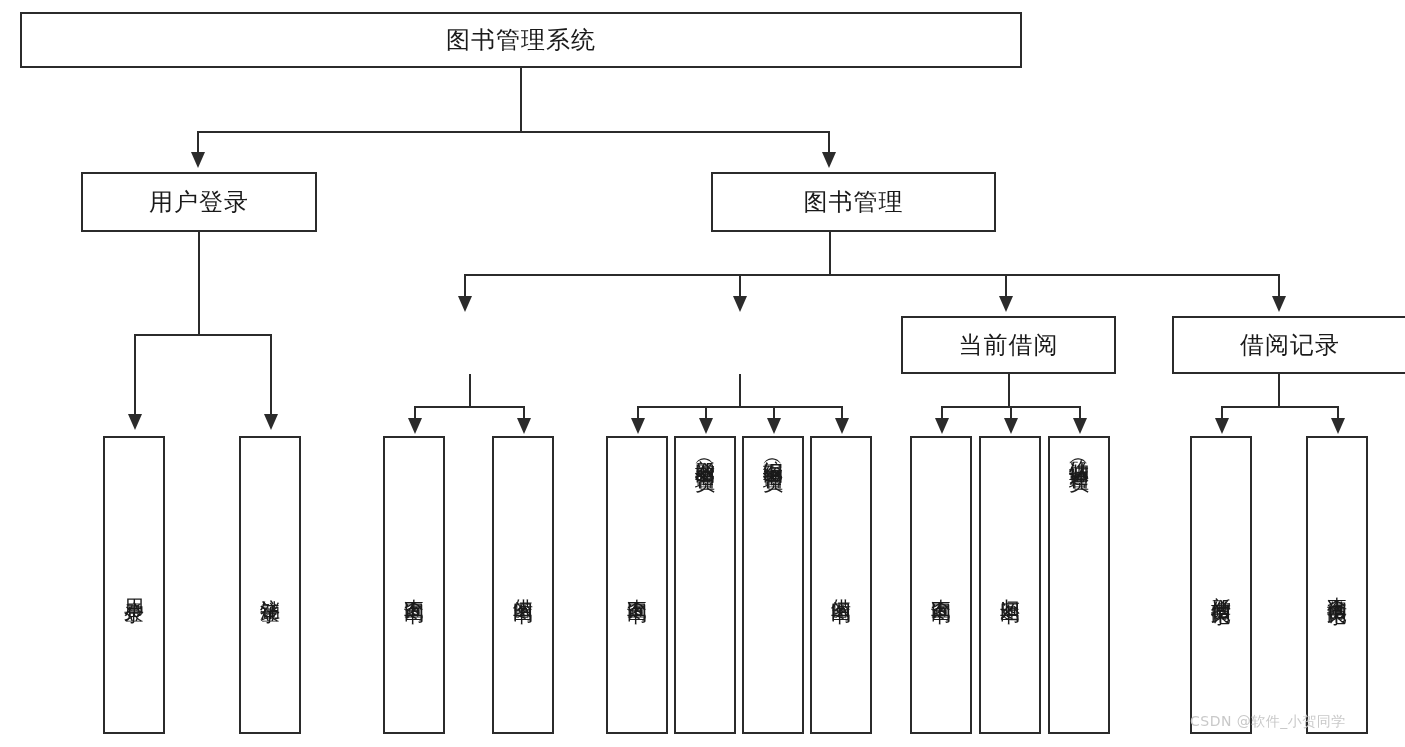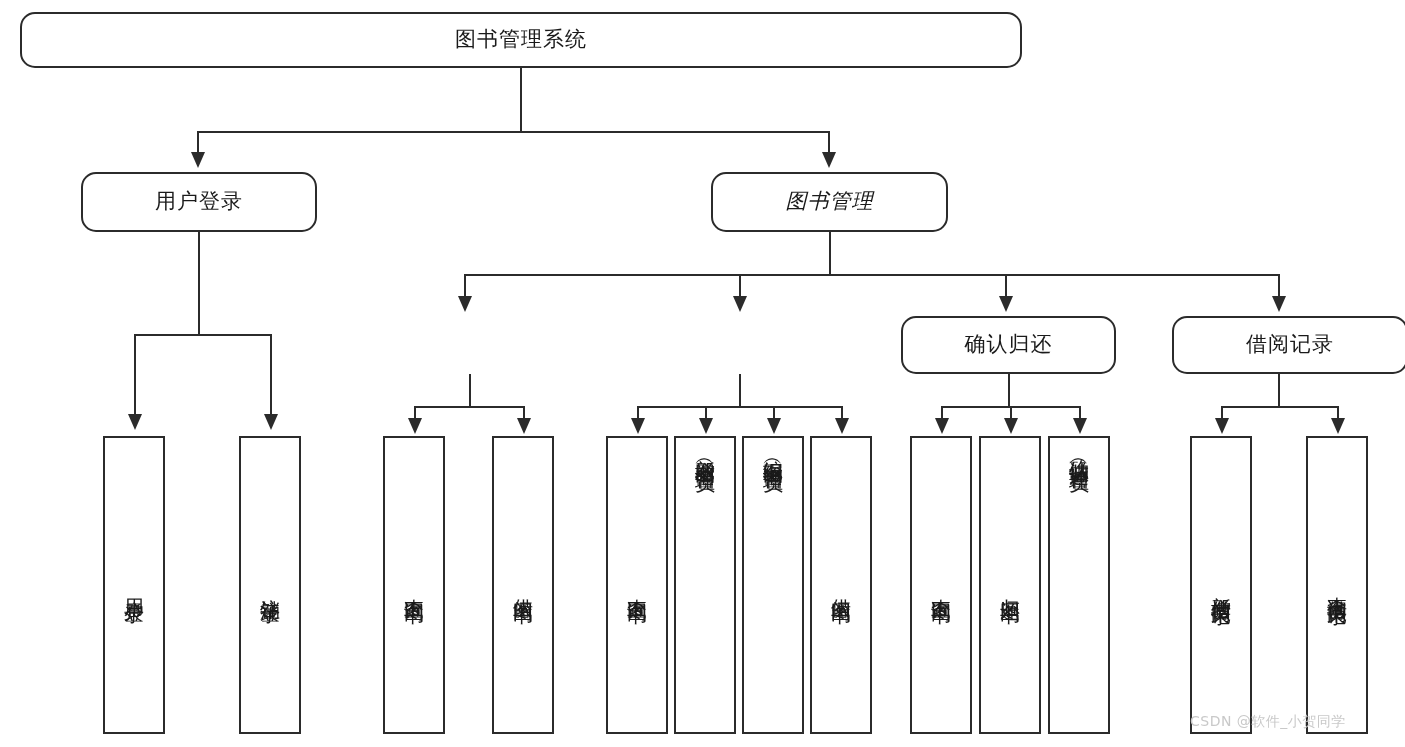--- a/index.html
+++ b/index.html
@@ -21,24 +21,23 @@
     position: absolute;
     box-sizing: border-box;
     background: #ffffff;
     border: 2px solid #2b2b2b;
     display: flex;
     align-items: center;
     justify-content: center;
     color: #1a1a1a;
   }
   .node.h-node {
-    font-size: 21px;
+    font-size: 24px;
     letter-spacing: 1px;
     line-height: 1.2;
-    border-radius: 15px;
   }
   .node.v-node {
     align-items: flex-start;
     justify-content: center;
     padding-top: 4px;
   }
   .vtext {
     writing-mode: vertical-rl;
     text-orientation: upright;
     font-size: 20px;
@@ -84,21 +83,21 @@
   <div class="line h" style="left:197px; top:131px; width:632px;"></div>
 
   <div class="line v" style="left:197px; top:131px; height:25px;"></div>
   <div class="arrow" style="left:191px; top:152px;"></div>
   <div class="line v" style="left:828px; top:131px; height:25px;"></div>
   <div class="arrow" style="left:822px; top:152px;"></div>
 
   <div class="node h-node" style="left:81px; top:172px; width:236px; height:60px;">
     <span>用户登录</span>
   </div>
-  <div class="node h-node" style="left:711px; top:172px; width:237px; height:60px;font-style:italic;">
+  <div class="node h-node" style="left:711px; top:172px; width:285px; height:60px;">
     <span>图书管理</span>
   </div>
 
   <div class="line v" style="left:198px; top:232px; height:102px;"></div>
   <div class="line h" style="left:134px; top:334px; width:137px;"></div>
   <div class="line v" style="left:134px; top:334px; height:82px;"></div>
   <div class="arrow" style="left:128px; top:414px;"></div>
   <div class="line v" style="left:270px; top:334px; height:82px;"></div>
   <div class="arrow" style="left:264px; top:414px;"></div>
 
@@ -107,21 +106,21 @@
   <div class="line v" style="left:464px; top:274px; height:25px;"></div>
   <div class="arrow" style="left:458px; top:296px;"></div>
   <div class="line v" style="left:739px; top:274px; height:25px;"></div>
   <div class="arrow" style="left:733px; top:296px;"></div>
   <div class="line v" style="left:1005px; top:274px; height:25px;"></div>
   <div class="arrow" style="left:999px; top:296px;"></div>
   <div class="line v" style="left:1278px; top:274px; height:25px;"></div>
   <div class="arrow" style="left:1272px; top:296px;"></div>
 
   <div class="node h-node" style="left:901px; top:316px; width:215px; height:58px;">
-    <span>确认归还</span>
+    <span>当前借阅</span>
   </div>
   <div class="node h-node" style="left:1172px; top:316px; width:236px; height:58px;">
     <span>借阅记录</span>
   </div>
 
   <div class="line v" style="left:469px; top:374px; height:32px;"></div>
   <div class="line h" style="left:414px; top:406px; width:110px;"></div>
   <div class="line v" style="left:414px; top:406px; height:16px;"></div>
   <div class="arrow" style="left:408px; top:418px;"></div>
   <div class="line v" style="left:523px; top:406px; height:16px;"></div>

